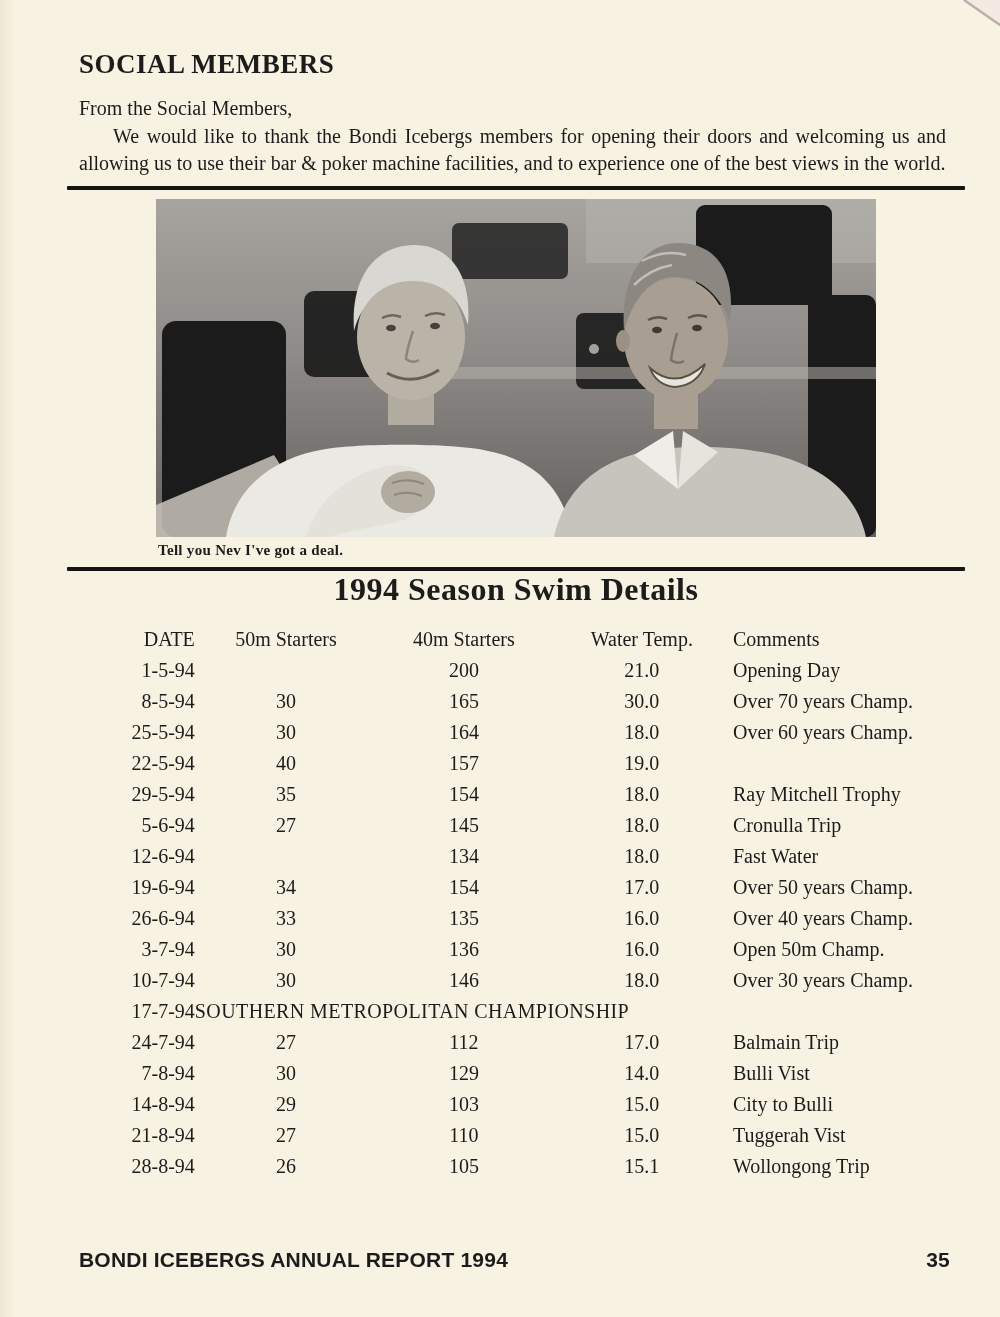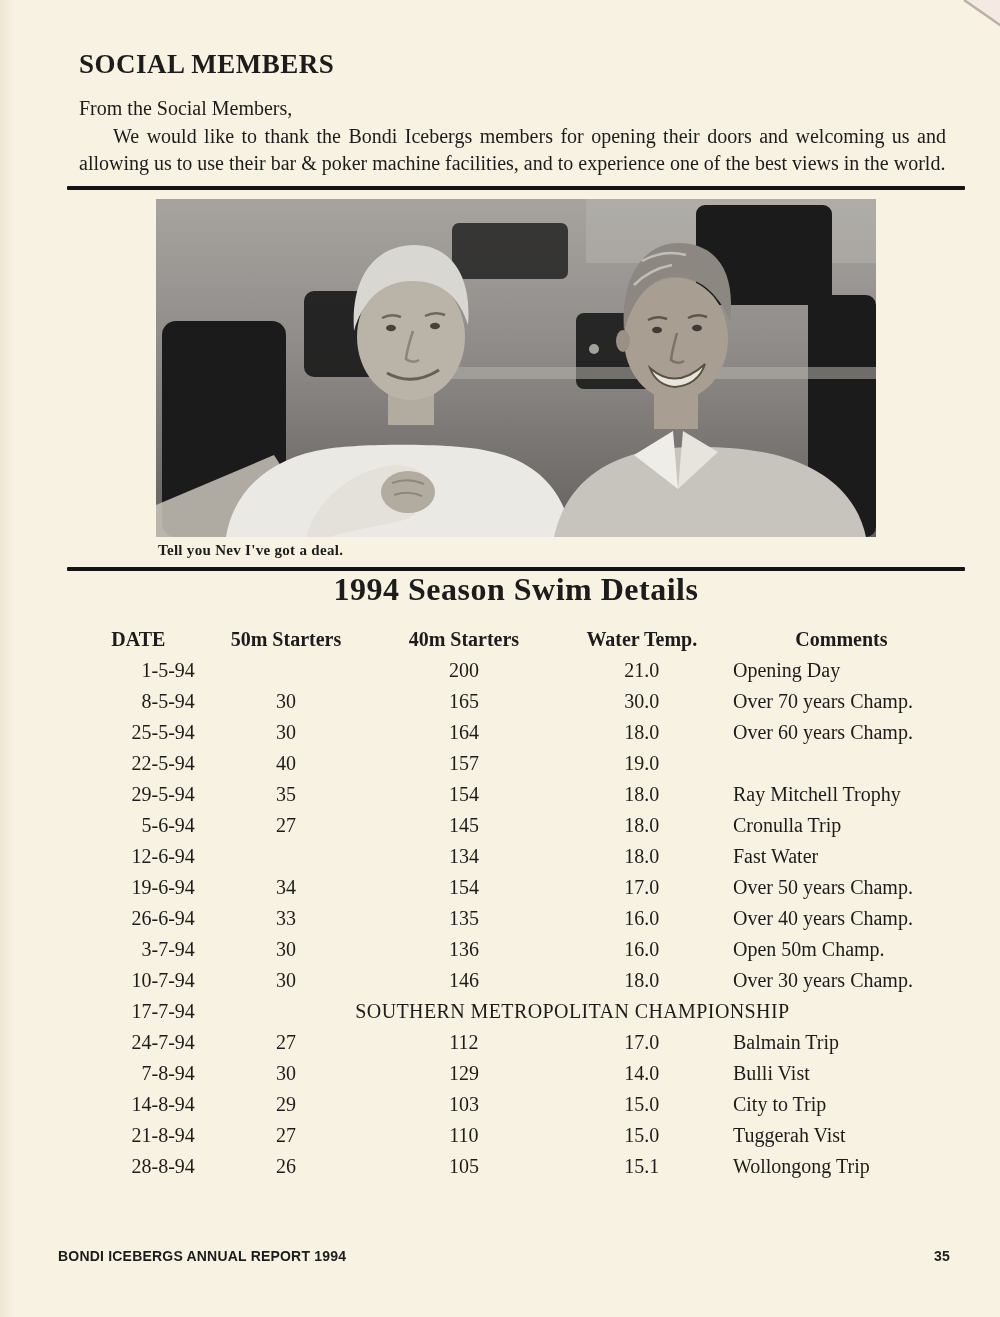--- a/index.html
+++ b/index.html
@@ -34,32 +34,32 @@
   .rule.rule-2{margin-top:7px;}
   h2.table-title{
     margin:0 0 0 0;text-align:center;
     font-size:32px;font-weight:bold;letter-spacing:.5px;
   }
   table.swim-table{
     width:868px;margin:16px auto 0 auto;border-collapse:collapse;
     font-size:20px;table-layout:fixed;
   }
   .swim-table th,.swim-table td{height:31px;padding:0;font-weight:normal;vertical-align:middle;}
-  .swim-table thead th{font-weight:bold;text-align:center;}
+  .swim-table thead th{font-weight:normal;}
   .col-date{width:13%;text-align:right;padding-right:22px;}
   .col-50m{width:21%;text-align:center;}
   .col-40m{width:20%;text-align:center;}
   .col-temp{width:21%;text-align:center;}
   .col-comments{width:25%;text-align:left;}
-  td.span-cell{text-align:center;letter-spacing:.4px;}
+  td.span-cell{text-align:left;letter-spacing:.4px;}
   .footer{
-    position:absolute;top:1248px;left:58px;right:66px;
+    position:absolute;top:1248px;left:79px;right:66px;
     display:flex;justify-content:space-between;align-items:baseline;
     font-family:"Liberation Sans","DejaVu Sans",sans-serif;
-    font-size:14px;font-weight:bold;letter-spacing:.2px;
+    font-size:21px;font-weight:bold;letter-spacing:.2px;
   }
 </style>
 </head>
 <body>
 
 <div class="page">
 
   <div class="corner-fold">
     <svg width="160" height="90" viewBox="0 0 160 90">
       <polygon points="160,0 108,0 160,36" fill="#f5e9e3"></polygon>
@@ -243,21 +243,21 @@
         <td class="col-50m">30</td>
         <td class="col-40m">129</td>
         <td class="col-temp">14.0</td>
         <td class="col-comments">Bulli Vist</td>
       </tr>
       <tr>
         <td class="col-date">14-8-94</td>
         <td class="col-50m">29</td>
         <td class="col-40m">103</td>
         <td class="col-temp">15.0</td>
-        <td class="col-comments">City to Trip</td>
+        <td class="col-comments">City to Bulli</td>
       </tr>
       <tr>
         <td class="col-date">21-8-94</td>
         <td class="col-50m">27</td>
         <td class="col-40m">110</td>
         <td class="col-temp">15.0</td>
         <td class="col-comments">Tuggerah Vist</td>
       </tr>
       <tr>
         <td class="col-date">28-8-94</td>

